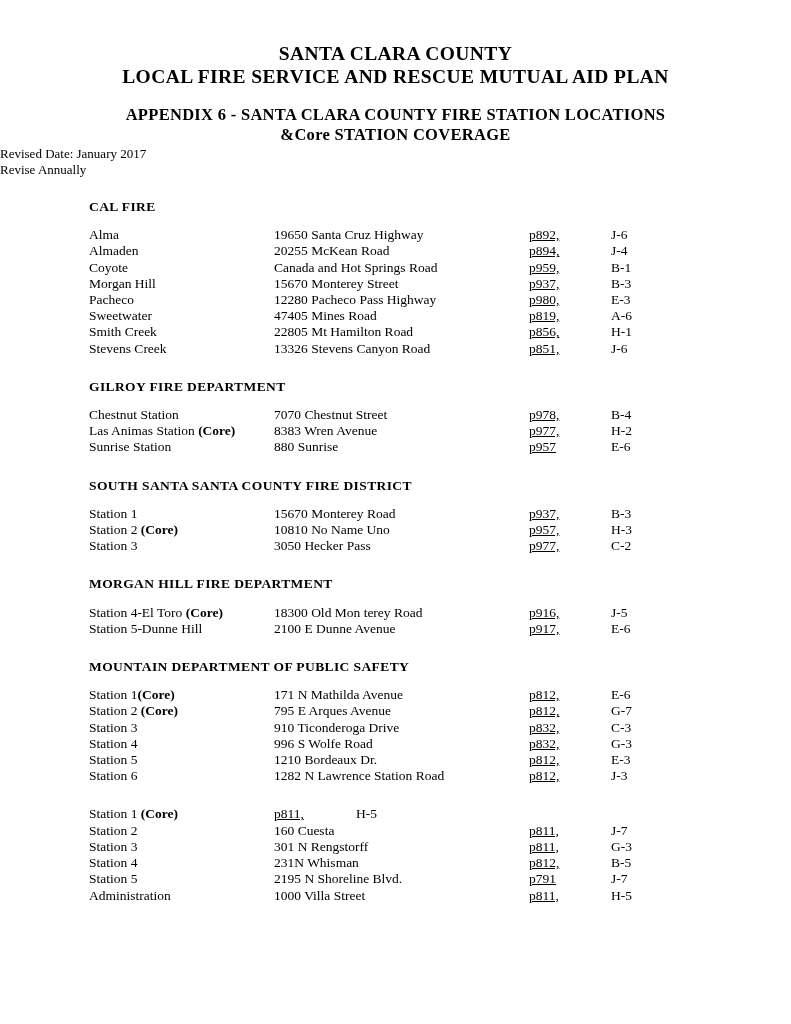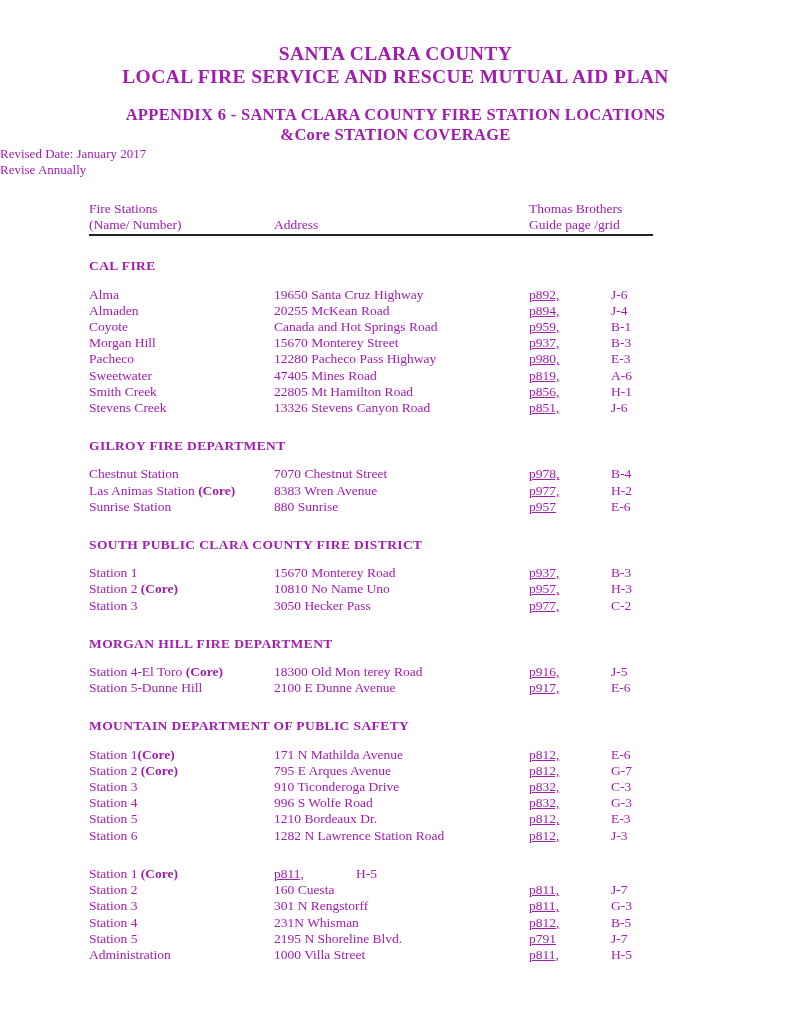--- a/index.html
+++ b/index.html
@@ -7,21 +7,21 @@
     padding: 0;
     background: #ffffff;
   }
   .page {
     position: relative;
     width: 791px;
     height: 1024px;
     background: #ffffff;
     overflow: hidden;
     font-family: "Liberation Serif", "DejaVu Serif", serif;
-    color: #a21caf;
+    color: #000000;
     box-sizing: border-box;
     padding-top: 42px;
   }
   .titles {
     text-align: center;
     font-weight: bold;
   }
   .title-line {
     font-size: 19.5px;
     line-height: 23px;
@@ -94,31 +94,20 @@
     <div class="appendix-line">&amp;Core STATION COVERAGE</div>
   </div>
 
   <div class="revision">
     <div class="revision-line">Revised Date: January 2017</div>
     <div class="revision-line">Revise Annually</div>
   </div>
 
   <div class="table-wrap">
 
-    <div class="thead">
-      <div class="th-station">
-        <div>Fire Stations</div>
-        <div>(Name/ Number)</div>
-      </div>
-      <div class="th-address">Address</div>
-      <div class="th-guide">
-        <div>Thomas Brothers</div>
-        <div>Guide page /grid</div>
-      </div>
-    </div>
 
     <div>
   <section class="dept">
     <h3 class="dept-name">CAL FIRE</h3>
     <div class="rows">
   <div class="row">
     <span class="col-name"><span class="station">Alma</span><span class="core"></span></span>
     <span class="col-addr">19650 Santa Cruz Highway</span>
     <span class="col-page">p892,</span>
     <span class="col-grid">J-6</span>
@@ -195,21 +184,21 @@
   <div class="row">
     <span class="col-name"><span class="station">Sunrise Station</span><span class="core"></span></span>
     <span class="col-addr">880 Sunrise</span>
     <span class="col-page">p957</span>
     <span class="col-grid">E-6</span>
   </div>
 </div>
   </section>
 
   <section class="dept">
-    <h3 class="dept-name">SOUTH PUBLIC CLARA COUNTY FIRE DISTRICT</h3>
+    <h3 class="dept-name">SOUTH SANTA SANTA COUNTY FIRE DISTRICT</h3>
     <div class="rows">
   <div class="row">
     <span class="col-name"><span class="station">Station 1</span><span class="core"></span></span>
     <span class="col-addr">15670 Monterey Road</span>
     <span class="col-page">p937,</span>
     <span class="col-grid">B-3</span>
   </div>
 
   <div class="row">
     <span class="col-name"><span class="station">Station 2 </span><span class="core">(Core)</span></span>

